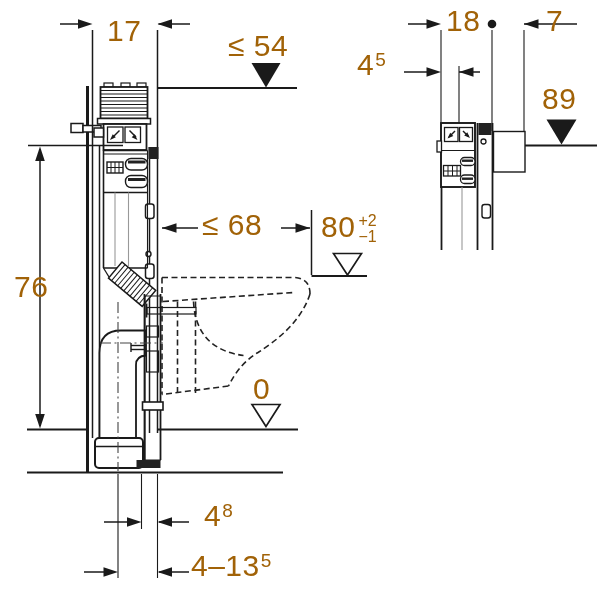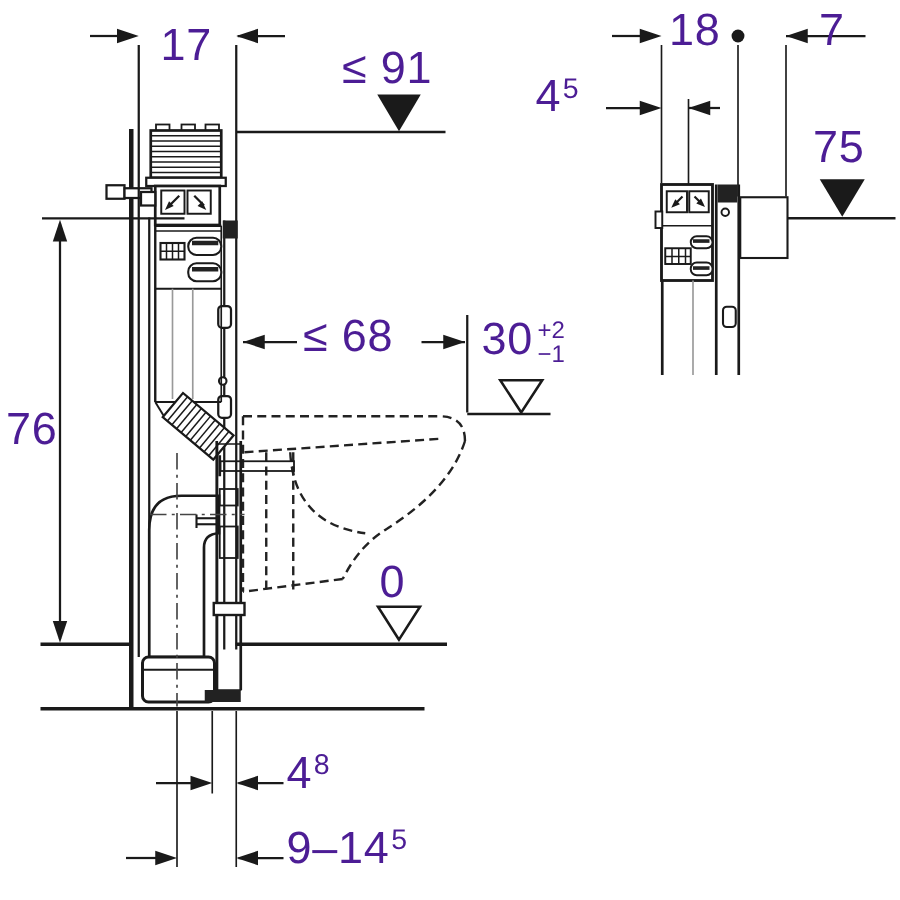--- a/index.html
+++ b/index.html
@@ -9,21 +9,21 @@
   svg line,svg path,svg rect,svg polygon,svg circle{stroke:#1a1a1a;fill:none;stroke-linecap:butt;}
   .ah{fill:#1a1a1a;stroke:none;}               
   .wf{fill:#ffffff;}                            
   .dk{fill:#222;stroke:none;}                   
   .opentri{fill:#ffffff;stroke:#1a1a1a;stroke-width:1.7;}
   .cl{stroke:#444;stroke-width:1.1;stroke-dasharray:11,3.5,2,3.5;} 
   .dash{stroke:#222;stroke-width:1.6;stroke-dasharray:6,3.5;}      
   .thin{stroke-width:1.1;}
   .gray{stroke:#999;}
   .dim-label{position:absolute;font-size:30px;line-height:1;white-space:nowrap;
-             letter-spacing:0.5px;color:#4c1d95;}
+             letter-spacing:0.5px;color:#a16207;}
   .sup{font-size:19px;position:relative;top:-9px;margin-left:1px;letter-spacing:0;}
   .tol{display:inline-flex;flex-direction:column;font-size:16px;line-height:1.0;
        vertical-align:top;margin-left:3px;transform:translateY(1px);letter-spacing:0;}
 </style>
 </head>
 <body>
 
 <div id="stage">
 
 <svg width="600" height="600" viewBox="0 0 600 600">
@@ -253,50 +253,50 @@
 
     <rect x="493.5" y="131.5" width="31.5" height="40.5" fill="url(#hatchDiag)" stroke-width="1.4"></rect>
   </g>
 </svg>
 
 <div>
   <div class="dim-label" style="left:107px;top:16px">
     <span>17</span>
   </div>
   <div class="dim-label" style="left:228px;top:31px">
-    <span>≤ 91</span>
-  </div>
-  <div class="dim-label" style="left:4px;top:272px">
+    <span>≤ 54</span>
+  </div>
+  <div class="dim-label" style="left:14px;top:272px">
     <span>76</span>
   </div>
   <div class="dim-label" style="left:202px;top:210px">
     <span>≤ 68</span>
   </div>
   <div class="dim-label" style="left:321px;top:212px">
-    <span>30</span><span class="tol">
+    <span>80</span><span class="tol">
           <span>+2</span>
           <span>−1</span>
         </span>
   </div>
   <div class="dim-label" style="left:253px;top:374px">
     <span>0</span>
   </div>
-  <div class="dim-label" style="left:191px;top:501px">
+  <div class="dim-label" style="left:204px;top:501px">
     <span>4</span><span class="sup">8</span>
   </div>
   <div class="dim-label" style="left:191px;top:551px">
-    <span>9–14</span><span class="sup">5</span>
+    <span>4–13</span><span class="sup">5</span>
   </div>
   <div class="dim-label" style="left:446px;top:6px">
     <span>18</span>
   </div>
   <div class="dim-label" style="left:546px;top:6px">
     <span>7</span>
   </div>
   <div class="dim-label" style="left:357px;top:50px">
     <span>4</span><span class="sup">5</span>
   </div>
   <div class="dim-label" style="left:542px;top:84px">
-    <span>75</span>
+    <span>89</span>
   </div>
 </div>
 
 </div>
 
 </body></html>

